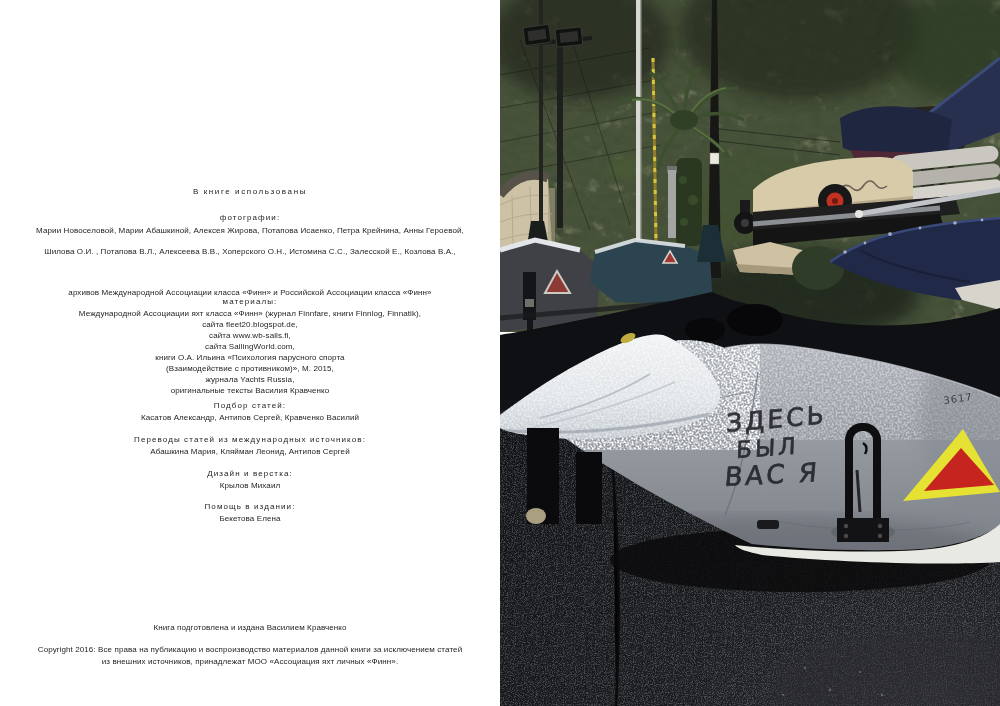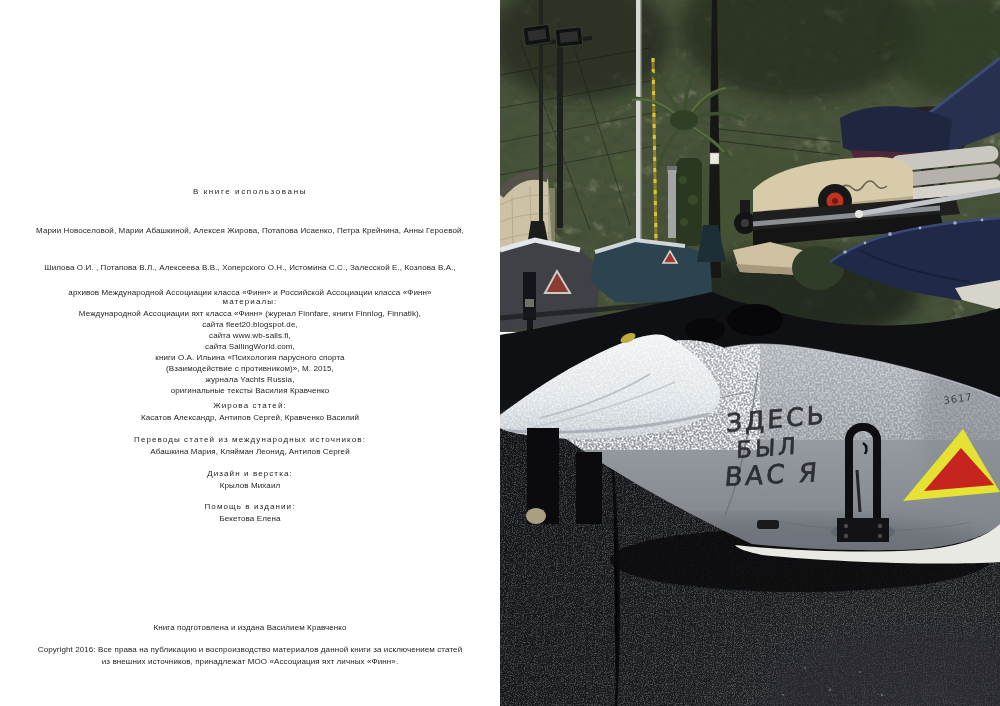--- a/index.html
+++ b/index.html
@@ -14,35 +14,36 @@
   svg{display:block;}
 </style>
 </head>
 <body>
 
 <div id="spread">
 
   <div id="colophon">
     <div class="tline tintro" style="top:186px">В книге использованы</div>
 
+    <div class="tline thead" style="top:212px">фотографии:</div>
     <div class="tline" style="top:225px">Марии Новоселовой, Марии Абашкиной, Алексея Жирова, Потапова Исаенко, Петра Крейнина, Анны Героевой,</div>
-    <div class="tline" style="top:262px">Шилова О.И. , Потапова В.Л., Алексеева В.В., Хоперского О.Н., Истомина С.С., Залесской Е., Козлова В.А.,</div>
+    <div class="tline" style="top:246px">Шилова О.И. , Потапова В.Л., Алексеева В.В., Хоперского О.Н., Истомина С.С., Залесской Е., Козлова В.А.,</div>
     <div class="tline thead" style="top:295px;top:296px">материалы:</div>
 
     <div class="tline" style="top:287px">архивов Международной Ассоциации класса «Финн» и Российской Ассоциации класса «Финн»</div>
     <div class="tline" style="top:308px">Международной Ассоциации яхт класса «Финн» (журнал Finnfare, книги Finnlog, Finnatik),</div>
     <div class="tline" style="top:319px">сайта fleet20.blogspot.de,</div>
     <div class="tline" style="top:330px">сайта www.wb-sails.fi,</div>
     <div class="tline" style="top:341px">сайта SailingWorld.com,</div>
     <div class="tline" style="top:352px">книги О.А. Ильина «Психология парусного спорта</div>
     <div class="tline" style="top:363px">(Взаимодействие с противником)», М. 2015,</div>
     <div class="tline" style="top:374px">журнала Yachts Russia,</div>
     <div class="tline" style="top:385px">оригинальные тексты Василия Кравченко</div>
 
-    <div class="tline thead" style="top:400px">Жирова статей:</div>
+    <div class="tline thead" style="top:400px">Подбор статей:</div>
     <div class="tline" style="top:412px">Касатов Александр, Антипов Сергей, Кравченко Василий</div>
 
     <div class="tline thead" style="top:434px">Переводы статей из международных источников:</div>
     <div class="tline" style="top:446px">Абашкина Мария, Кляйман Леонид, Антипов Сергей</div>
 
     <div class="tline thead" style="top:468px">Дизайн и верстка:</div>
     <div class="tline" style="top:480px">Крылов Михаил</div>
 
     <div class="tline thead" style="top:501px">Помощь в издании:</div>
     <div class="tline" style="top:513px">Бекетова Елена</div>

